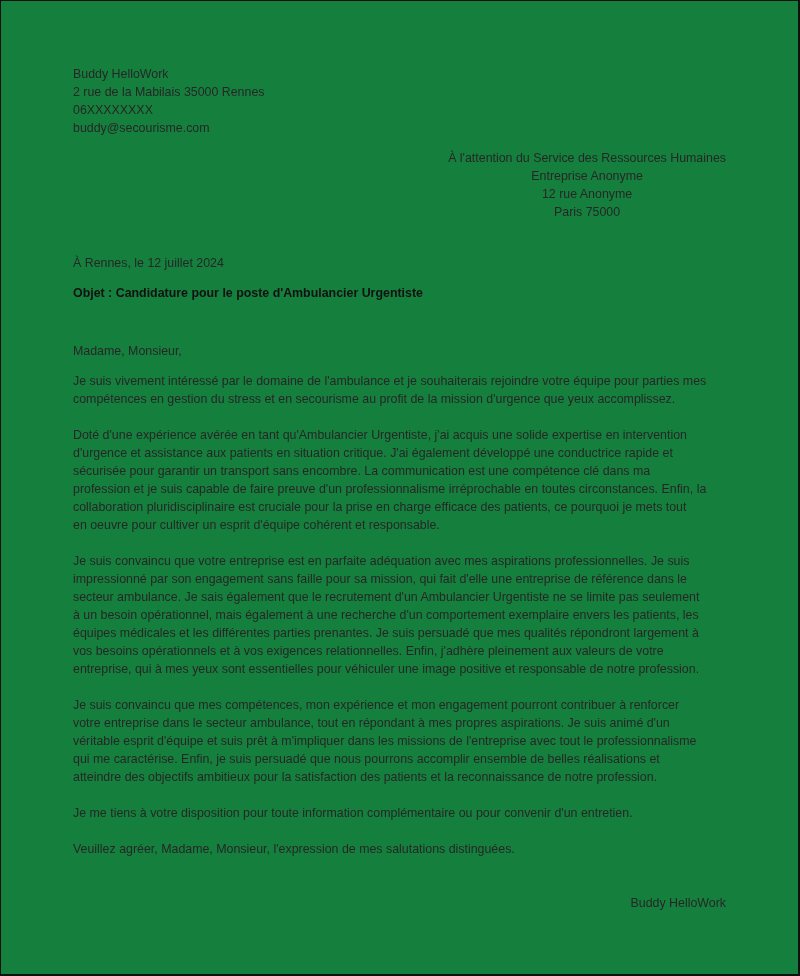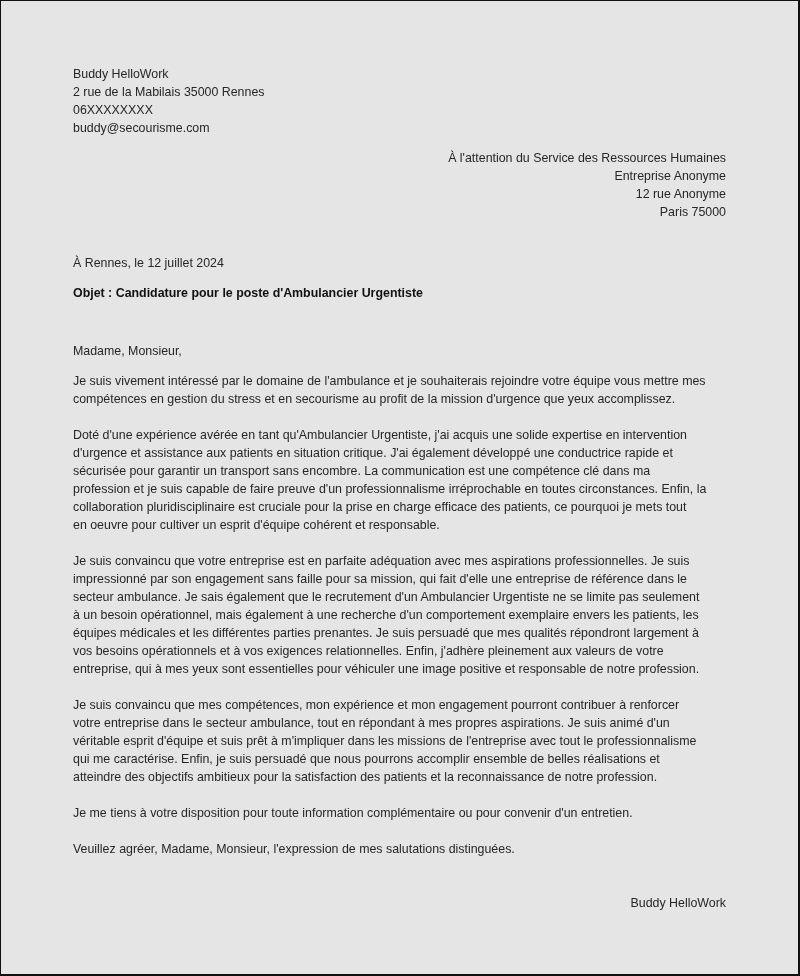--- a/index.html
+++ b/index.html
@@ -13,36 +13,36 @@
       overflow: hidden;
     }
     .page {
       position: relative;
       box-sizing: border-box;
       width: 800px;
       height: 976px;
       border: 1px solid #111111;
       border-right-width: 2px;
       border-bottom-width: 2px;
-      background: #e5e5e5;
+      background: #15803d;
       font-family: "Liberation Sans", sans-serif;
       font-size: 12.4px;
       color: #262626;
       line-height: 18px;
     }
     .abs { position: absolute; }
     .sender {
       left: 72px;
       top: 64px;
     }
     .sender div { height: 18px; }
     .recipient {
       right: 72px;
       top: 148px;
-      text-align: right;
+      text-align: center;
     }
     .recipient div { height: 18px; }
     .place-date {
       left: 72px;
       top: 253px;
       text-align: right;
     }
     .subject {
       left: 72px;
       top: 283px;
@@ -89,21 +89,21 @@
     <div>Paris 75000</div>
   </div>
 
   <div class="abs place-date">À Rennes, le 12 juillet 2024</div>
 
   <div class="abs subject">Objet : Candidature pour le poste d'Ambulancier Urgentiste</div>
 
   <div class="abs greeting">Madame, Monsieur,</div>
 
   <div class="abs body-text p1">
-    <span class="line">Je suis vivement intéressé par le domaine de l'ambulance et je souhaiterais rejoindre votre équipe vous mettre mes</span>
+    <span class="line">Je suis vivement intéressé par le domaine de l'ambulance et je souhaiterais rejoindre votre équipe pour parties mes</span>
     <span class="line">compétences en gestion du stress et en secourisme au profit de la mission d'urgence que yeux accomplissez.</span>
   </div>
 
   <div class="abs body-text p2">
     <span class="line">Doté d'une expérience avérée en tant qu'Ambulancier Urgentiste, j'ai acquis une solide expertise en intervention</span>
     <span class="line">d'urgence et assistance aux patients en situation critique. J'ai également développé une conductrice rapide et</span>
     <span class="line">sécurisée pour garantir un transport sans encombre. La communication est une compétence clé dans ma</span>
     <span class="line">profession et je suis capable de faire preuve d'un professionnalisme irréprochable en toutes circonstances. Enfin, la</span>
     <span class="line">collaboration pluridisciplinaire est cruciale pour la prise en charge efficace des patients, ce pourquoi je mets tout</span>
     <span class="line">en oeuvre pour cultiver un esprit d'équipe cohérent et responsable.</span>

